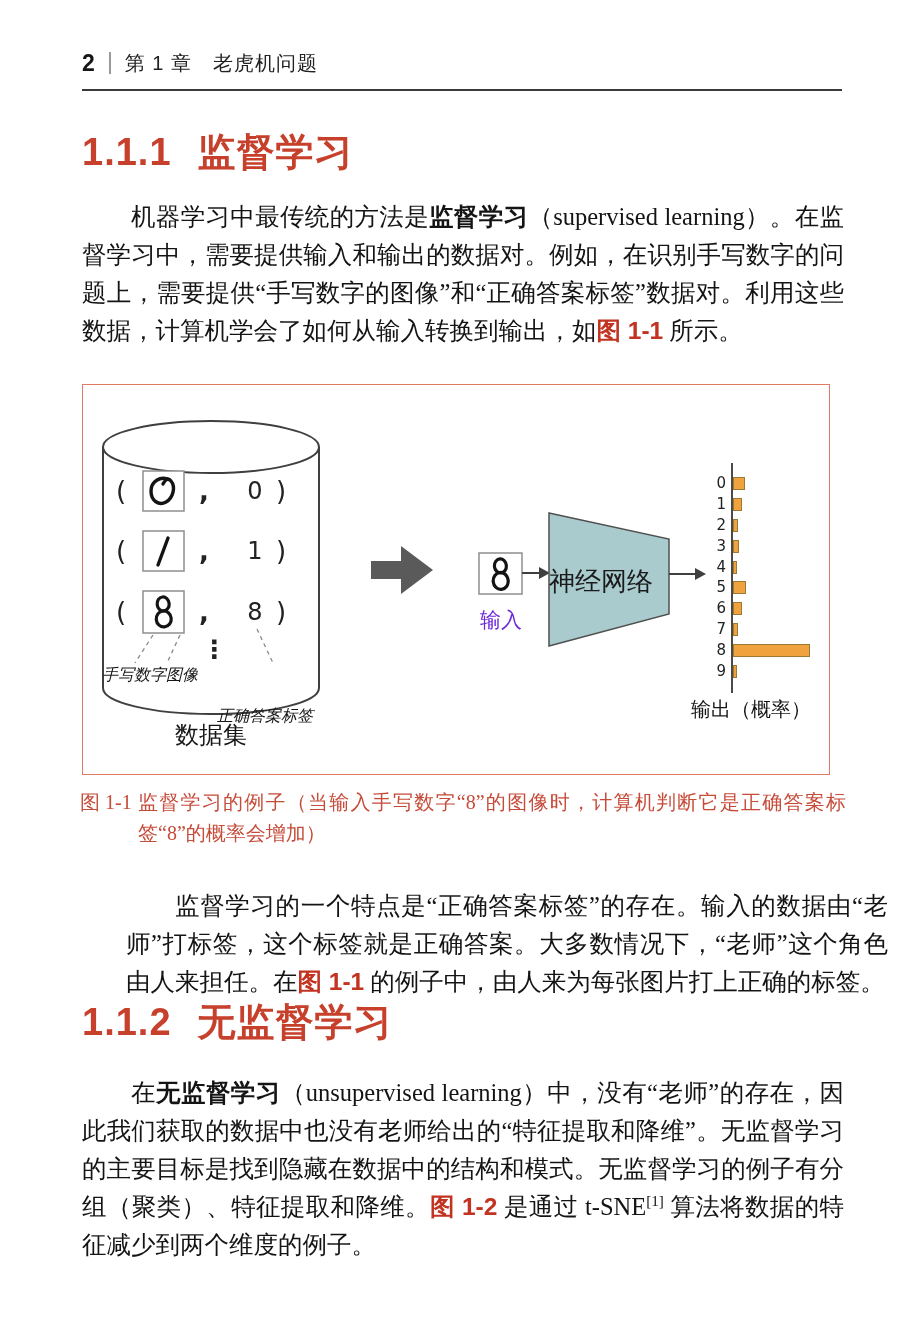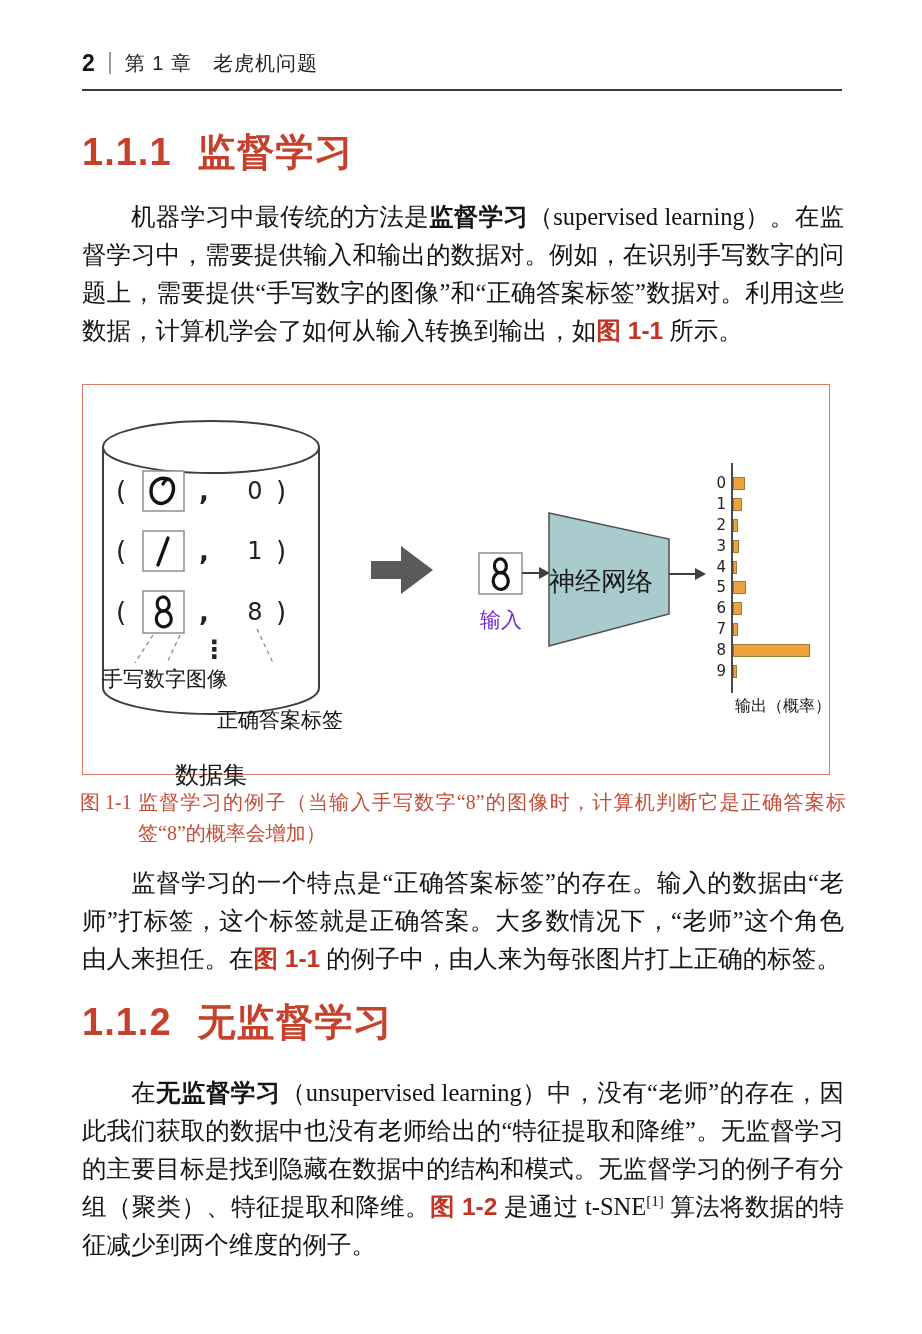--- a/index.html
+++ b/index.html
@@ -26,27 +26,27 @@
   
   .figure { position:absolute; left:82px; top:384px; width:748px; height:391px; border:1.5px solid #dd7b63; background:#fff; }
   .fig-svg { position:absolute; left:0; top:0; }
   .pair { position:absolute; left:33px; width:200px; height:40px; font-family:"DejaVu Sans",sans-serif; font-size:26px; color:#222; }
   .pair span { position:absolute; top:0; height:40px; line-height:40px; }
   .pair .po { left:0; }
   .pair .cm { left:83px; font-weight:700; }
   .pair .dg { left:124px; width:30px; text-align:center; font-size:24px; }
   .pair .pc { left:160px; }
   .vdots { position:absolute; left:119px; top:250px; font-family:"DejaVu Sans",sans-serif; font-size:25px; font-weight:700; color:#222; line-height:30px; }
-  .annlabel { position:absolute; top:280px; font-family:"Liberation Sans",sans-serif; font-size:21px; color:#161616; white-space:nowrap; }
+  .annlabel { position:absolute; top:280px; font-family:"Liberation Sans",sans-serif; font-size:16px; color:#161616; white-space:nowrap;font-style:italic; }
   .ann-img { left:19px; }
   .ann-ans { left:134px;margin-top:41px; }
-  .dslabel { position:absolute; left:0; top:334px; width:256px; text-align:center; font-family:"Liberation Sans",sans-serif; font-size:24px; color:#161616;margin-top:40px; }
+  .dslabel { position:absolute; left:0; top:334px; width:256px; text-align:center; font-family:"Liberation Sans",sans-serif; font-size:24px; color:#161616; }
   .inlabel { position:absolute; left:376px; top:221px; width:84px; text-align:center; font-family:Liberation Serif, serif; font-size:21px; color:#6d28d9; }
   .nnlabel { position:absolute; left:466px; top:179px; width:120px; text-align:left; font-family:"Liberation Sans",sans-serif; font-size:26px; color:#1b1b1b; }
-  .outlabel { position:absolute; left:588px; top:311px; width:160px; text-align:right; font-family:"Liberation Sans",sans-serif; font-size:16px; color:#161616; white-space:nowrap; }
+  .outlabel { position:absolute; left:588px; top:311px; width:160px; text-align:center; font-family:"Liberation Sans",sans-serif; font-size:20px; color:#161616; white-space:nowrap; }
 
   
   .axis { position:absolute; left:648px; top:78px; height:230px; width:0; border-left:2px solid #4a4a4a; }
   .chart { position:absolute; left:628px; top:88px; display:flex; }
   .tick-col { width:20px; }
   .tick { height:20.9px; line-height:20.9px; text-align:right; padding-right:5px; font-family:"DejaVu Sans",sans-serif; font-size:15px; color:#222; }
   .bars-col { padding-left:2px; }
   .bar-row { height:20.9px; display:flex; align-items:center; }
   .bar { height:13px; background:#efa23e; border:1px solid #9b7b33; }
 
@@ -194,19 +194,19 @@
       </div>
   </div>
   <div class="outlabel">输出（概率）</div>
 </div>
 
 <div class="caption">
   <span class="cap-label">图 1-1</span>
   <span>监督学习的例子（当输入手写数字“8”的图像时，计算机判断它是正确答案标签“8”的概率会增加）</span>
 </div>
 
-<p class="para" style="top:864px;"><span>监督学习的一个特点是“正确答案标签”的存在。输入的数据由“老师”打标签，这个标签就是正确答案。大多数情况下，“老师”这个角色由人来担任。在</span><span class="figref">图 1-1</span><span> 的例子中，由人来为每张图片打上正确的标签。</span></p>
+<p class="para" style="top:887px;margin-left:44px;"><span>监督学习的一个特点是“正确答案标签”的存在。输入的数据由“老师”打标签，这个标签就是正确答案。大多数情况下，“老师”这个角色由人来担任。在</span><span class="figref">图 1-1</span><span> 的例子中，由人来为每张图片打上正确的标签。</span></p>
 
 <div class="sechead" style="top:1002px;">
   <span class="num">1.1.2</span><span class="ttl">无监督学习</span>
 </div>
 
 <p class="para" style="top:1074px;"><span>在</span><span class="bold-cjk">无监督学习</span><span>（unsupervised learning）中，没有“老师”的存在，因此我们获取的数据中也没有老师给出的“特征提取和降维”。无监督学习的主要目标是找到隐藏在数据中的结构和模式。无监督学习的例子有分组（聚类）、特征提取和降维。</span><span class="figref">图 1-2</span><span> 是通过 t-SNE</span><sup class="fnref">[1]</sup><span> 算法将数据的特征减少到两个维度的例子。</span></p>
 
 </body></html>

